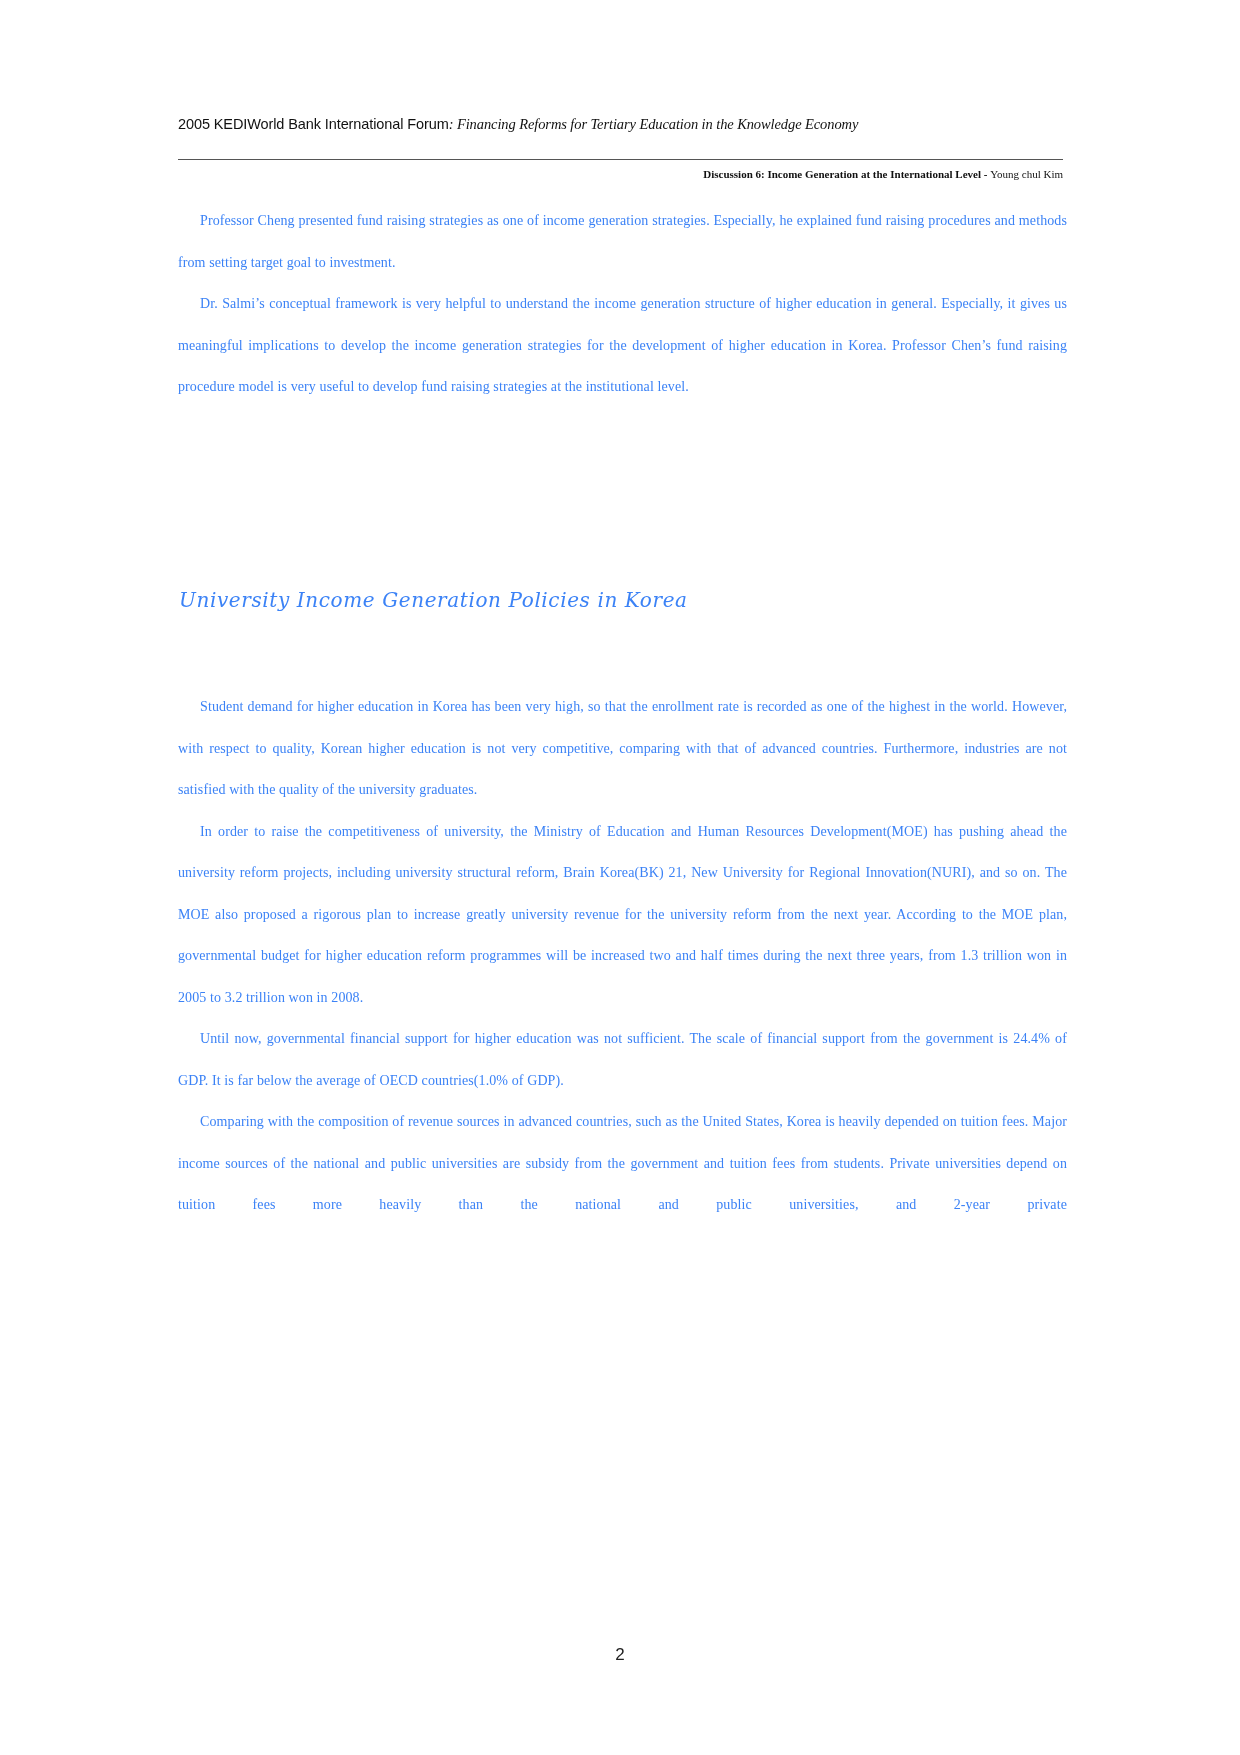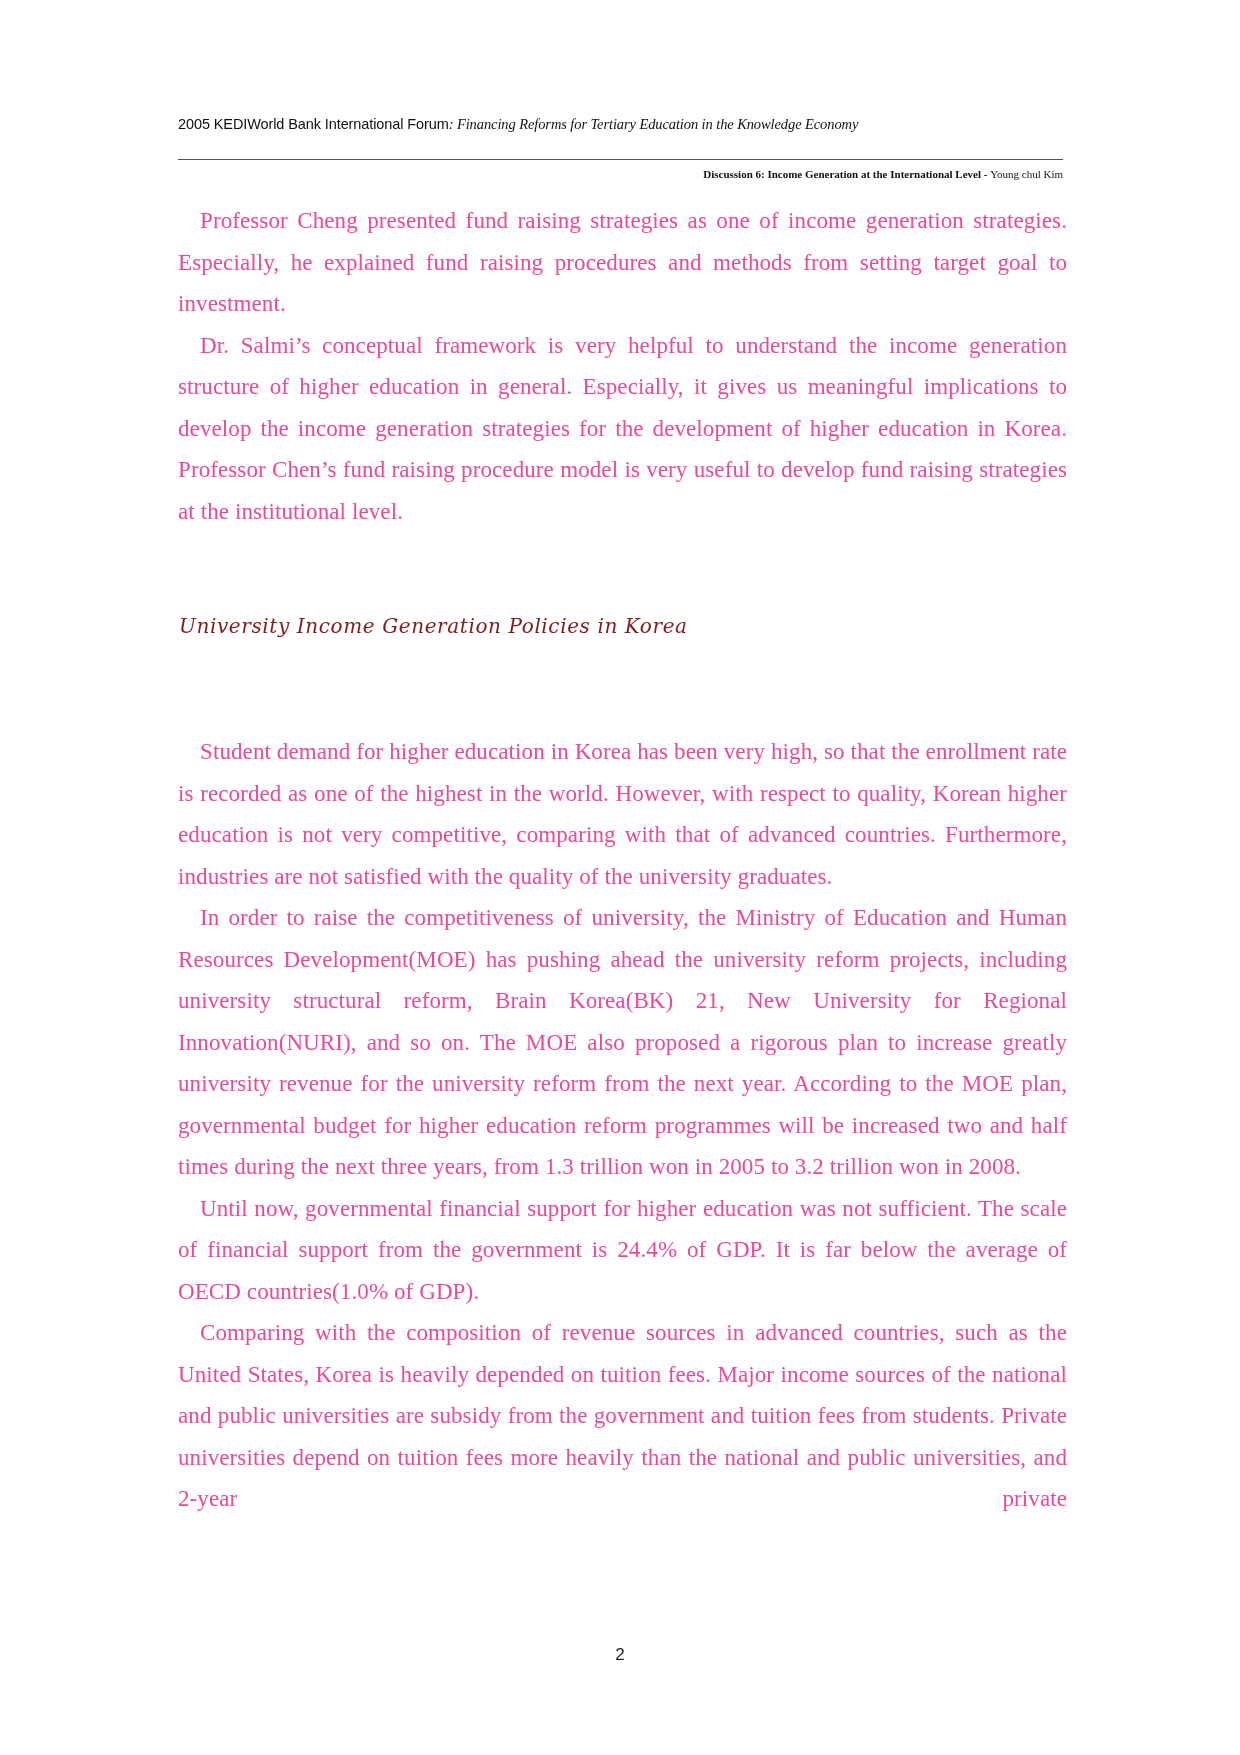--- a/index.html
+++ b/index.html
@@ -3,25 +3,25 @@
 <meta charset="utf-8">
 <style>
   html, body { margin: 0; padding: 0; background: #ffffff; }
   body { width: 1240px; height: 1755px; position: relative; overflow: hidden; color: #111111; }
   .page { position: absolute; left: 0; top: 0; width: 1240px; height: 1562px; background: #ffffff; }
   .running-head { position: absolute; left: 178px; top: 116px; width: 890px; font-family: "Liberation Sans", sans-serif; font-size: 14.5px; color: #111; white-space: nowrap; letter-spacing: -0.1px; }
   .running-head .subtitle { font-family: "Liberation Serif", serif; font-style: italic; font-size: 14.5px; }
   .rule { position: absolute; left: 178px; top: 159px; width: 885px; height: 0; border-top: 1.5px solid #555; }
   .section-head { position: absolute; right: 177px; top: 168px; font-family: "Liberation Serif", serif; font-size: 11px; white-space: nowrap; }
   .section-head .bold { font-weight: bold; }
-  .body-text { position: absolute; left: 178px; width: 889px; font-family: "Liberation Serif", serif; font-size: 23px; line-height: 41.5px; color: #ec4899; text-align: justify; letter-spacing: 0.1px; }
+  .body-text { position: absolute; left: 178px; width: 889px; font-family: "Liberation Serif", serif; font-size: 14px; line-height: 41.5px; color: #3b82f6; text-align: justify; letter-spacing: 0.1px; }
   .body-text p { margin: 0; text-indent: 22px; text-align: justify; }
   #block1 { top: 200px; }
-  .heading { position: absolute; left: 179px; top: 614px; font-family: "DejaVu Serif", serif; font-style: italic; font-size: 20px; letter-spacing: 0.6px; color: #7f1d1d; white-space: nowrap; }
-  #block2 { top: 731px; }
+  .heading { position: absolute; left: 179px; top: 588px; font-family: "DejaVu Serif", serif; font-style: italic; font-size: 20px; letter-spacing: 0.6px; color: #3b82f6; white-space: nowrap; }
+  #block2 { top: 686px; }
   .page-number { position: absolute; left: 0; width: 1240px; top: 1645px; text-align: center; font-family: "Liberation Sans", sans-serif; font-size: 17px; color: #222; }
 </style>
 </head>
 <body>
 
 <div class="page">
 
   <div class="running-head">
     <span>2005 KEDIWorld Bank International Forum</span><span class="subtitle">: </span><span class="subtitle">Financing Reforms for Tertiary Education in the Knowledge Economy</span>
   </div>

